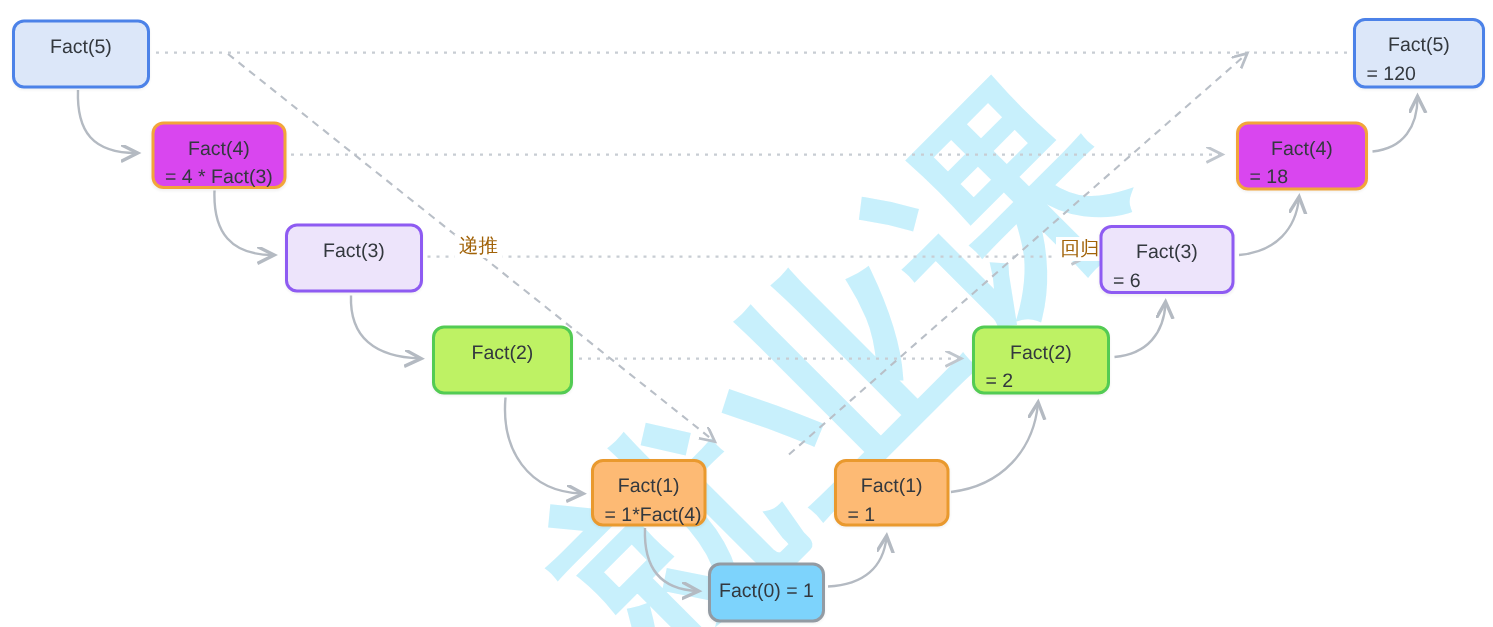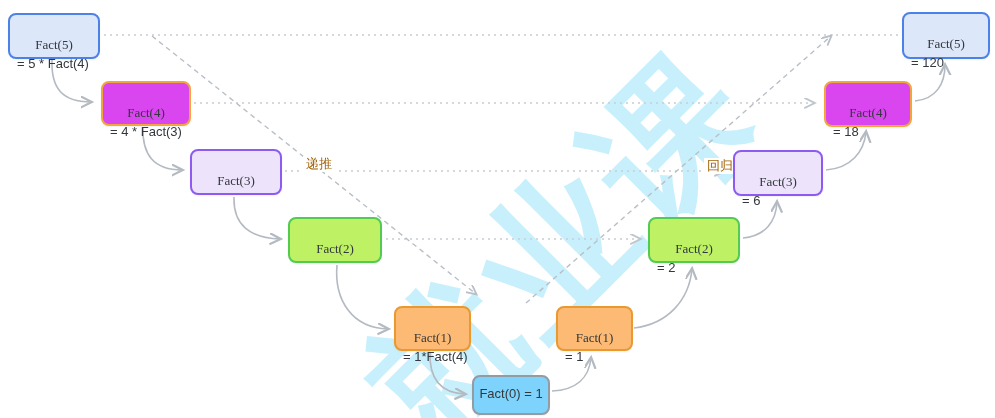--- a/index.html
+++ b/index.html
@@ -13,21 +13,21 @@
     font-size:150px;font-weight:bold;line-height:160px;text-align:center;
     color:rgba(88,210,246,0.33);letter-spacing:8px;white-space:nowrap;
     pointer-events:none;user-select:none;
   }
   svg.connectors{position:absolute;left:0;top:0;}
   .node{
     position:absolute;border-radius:8px;border:2px solid;box-sizing:border-box;
     font-size:13px;line-height:19px;color:#33383e;
     box-shadow:0 1px 2px rgba(0,0,0,0.06);
   }
-  .node .l1{text-align:center;padding-top:20px;font-family:Liberation Serif, serif;}
+  .node .l1{text-align:center;padding-top:6px;}
   .node .l2{text-align:left;padding-left:7px;}
   .node .single{text-align:center;line-height:34px;}
   .blue   {background:#dce7f9;border-color:#4c82e8;}
   .orange {background:#d946ef;border-color:#f2a53a;}
   .purple {background:#ede4fb;border-color:#8e5bf2;}
   .green  {background:#bef264;border-color:#53cb53;}
   .sorange{background:#fdba74;border-color:#e9992e;}
   .gray   {background:#7dd3fc;border-color:#939ba3;}
   .phase-label{
     position:absolute;font-size:13px;color:#a16207;background:#ffffff;
@@ -81,21 +81,20 @@
       <path d="M826,170 C851,168 864,152 866,132" marker-end="url(#arr-solid)"></path>
       <path d="M915,101 C936,99 945,84 945,65" marker-end="url(#arr-solid)"></path>
     </g>
   </svg>
 
   <div class="phase-label" style="left:303px;top:156px;">递推</div>
   <div class="phase-label" style="left:704px;top:158px;">回归</div>
 
   <div class="node blue" style="left:8px;top:13px;width:92px;height:46px;">
     <div class="l1">Fact(5)</div>
-    <div class="l2">= 5 * Fact(4)</div>
   </div>
 
   <div class="node orange" style="left:101px;top:81px;width:90px;height:45px;">
     <div class="l1">Fact(4)</div>
     <div class="l2">= 4 * Fact(3)</div>
   </div>
 
   <div class="node purple" style="left:190px;top:149px;width:92px;height:46px;">
     <div class="l1">Fact(3)</div>
   </div>

